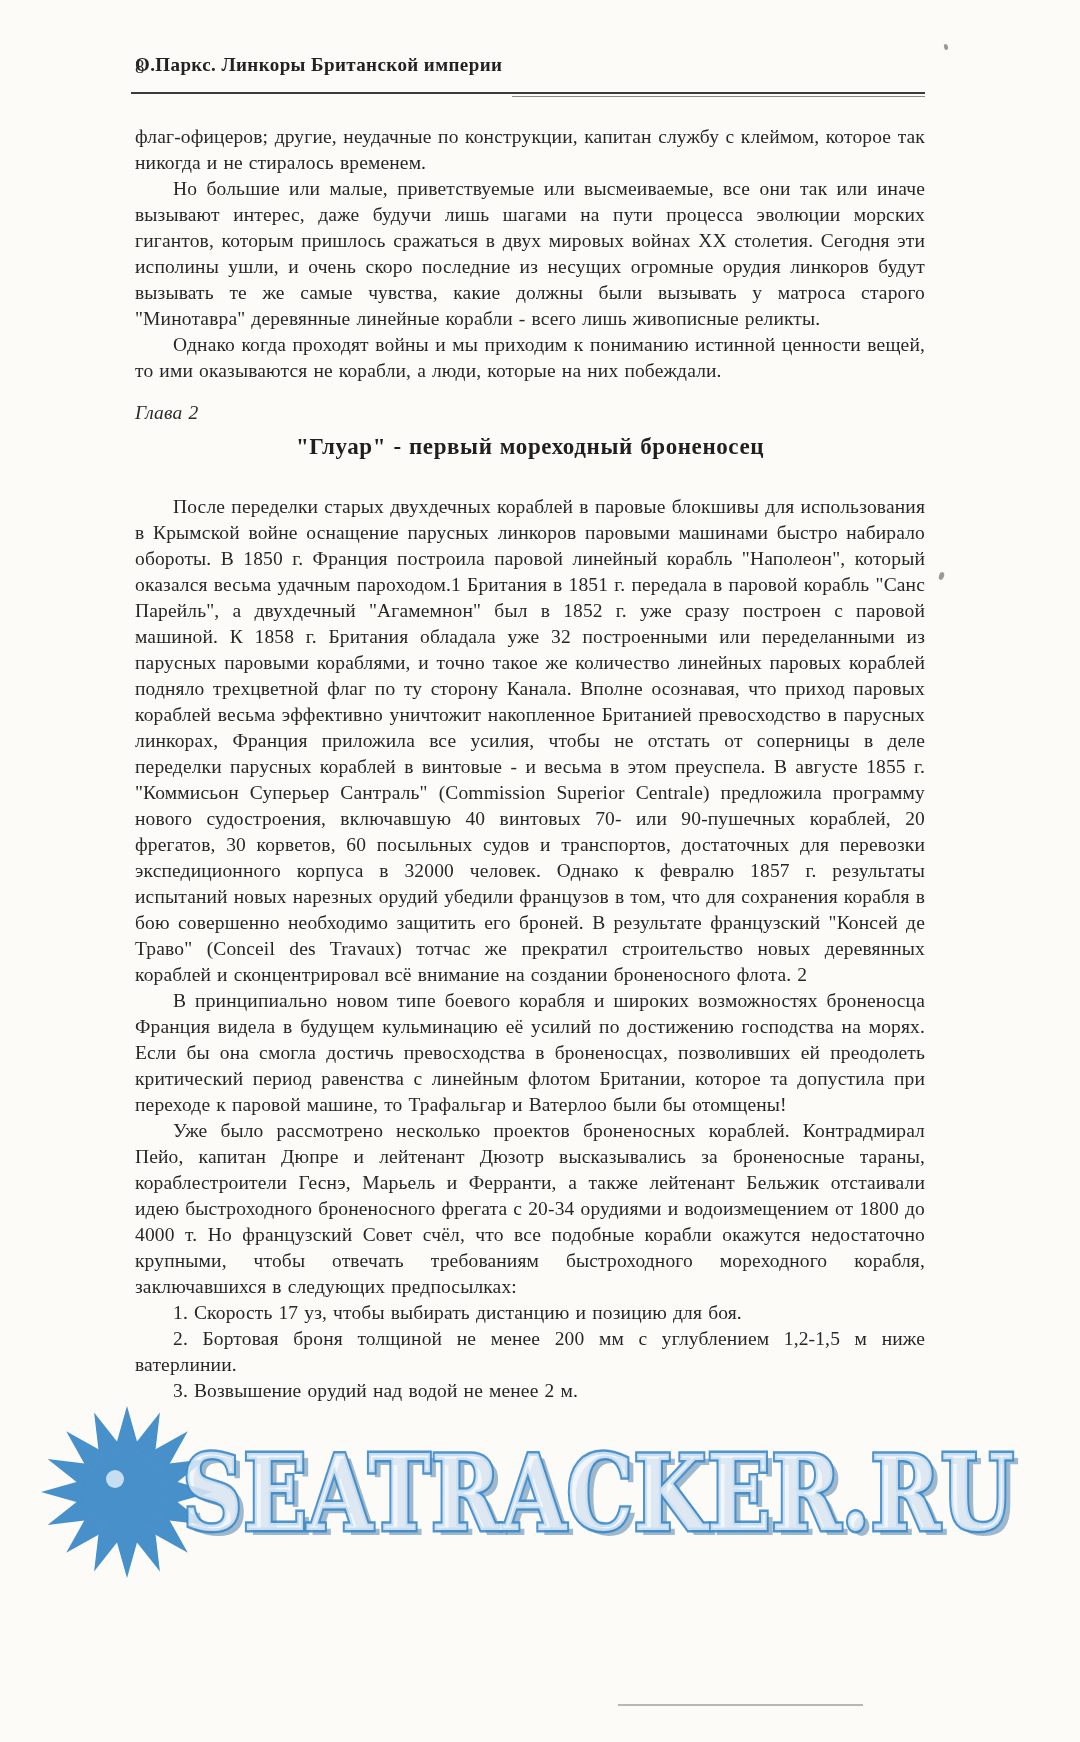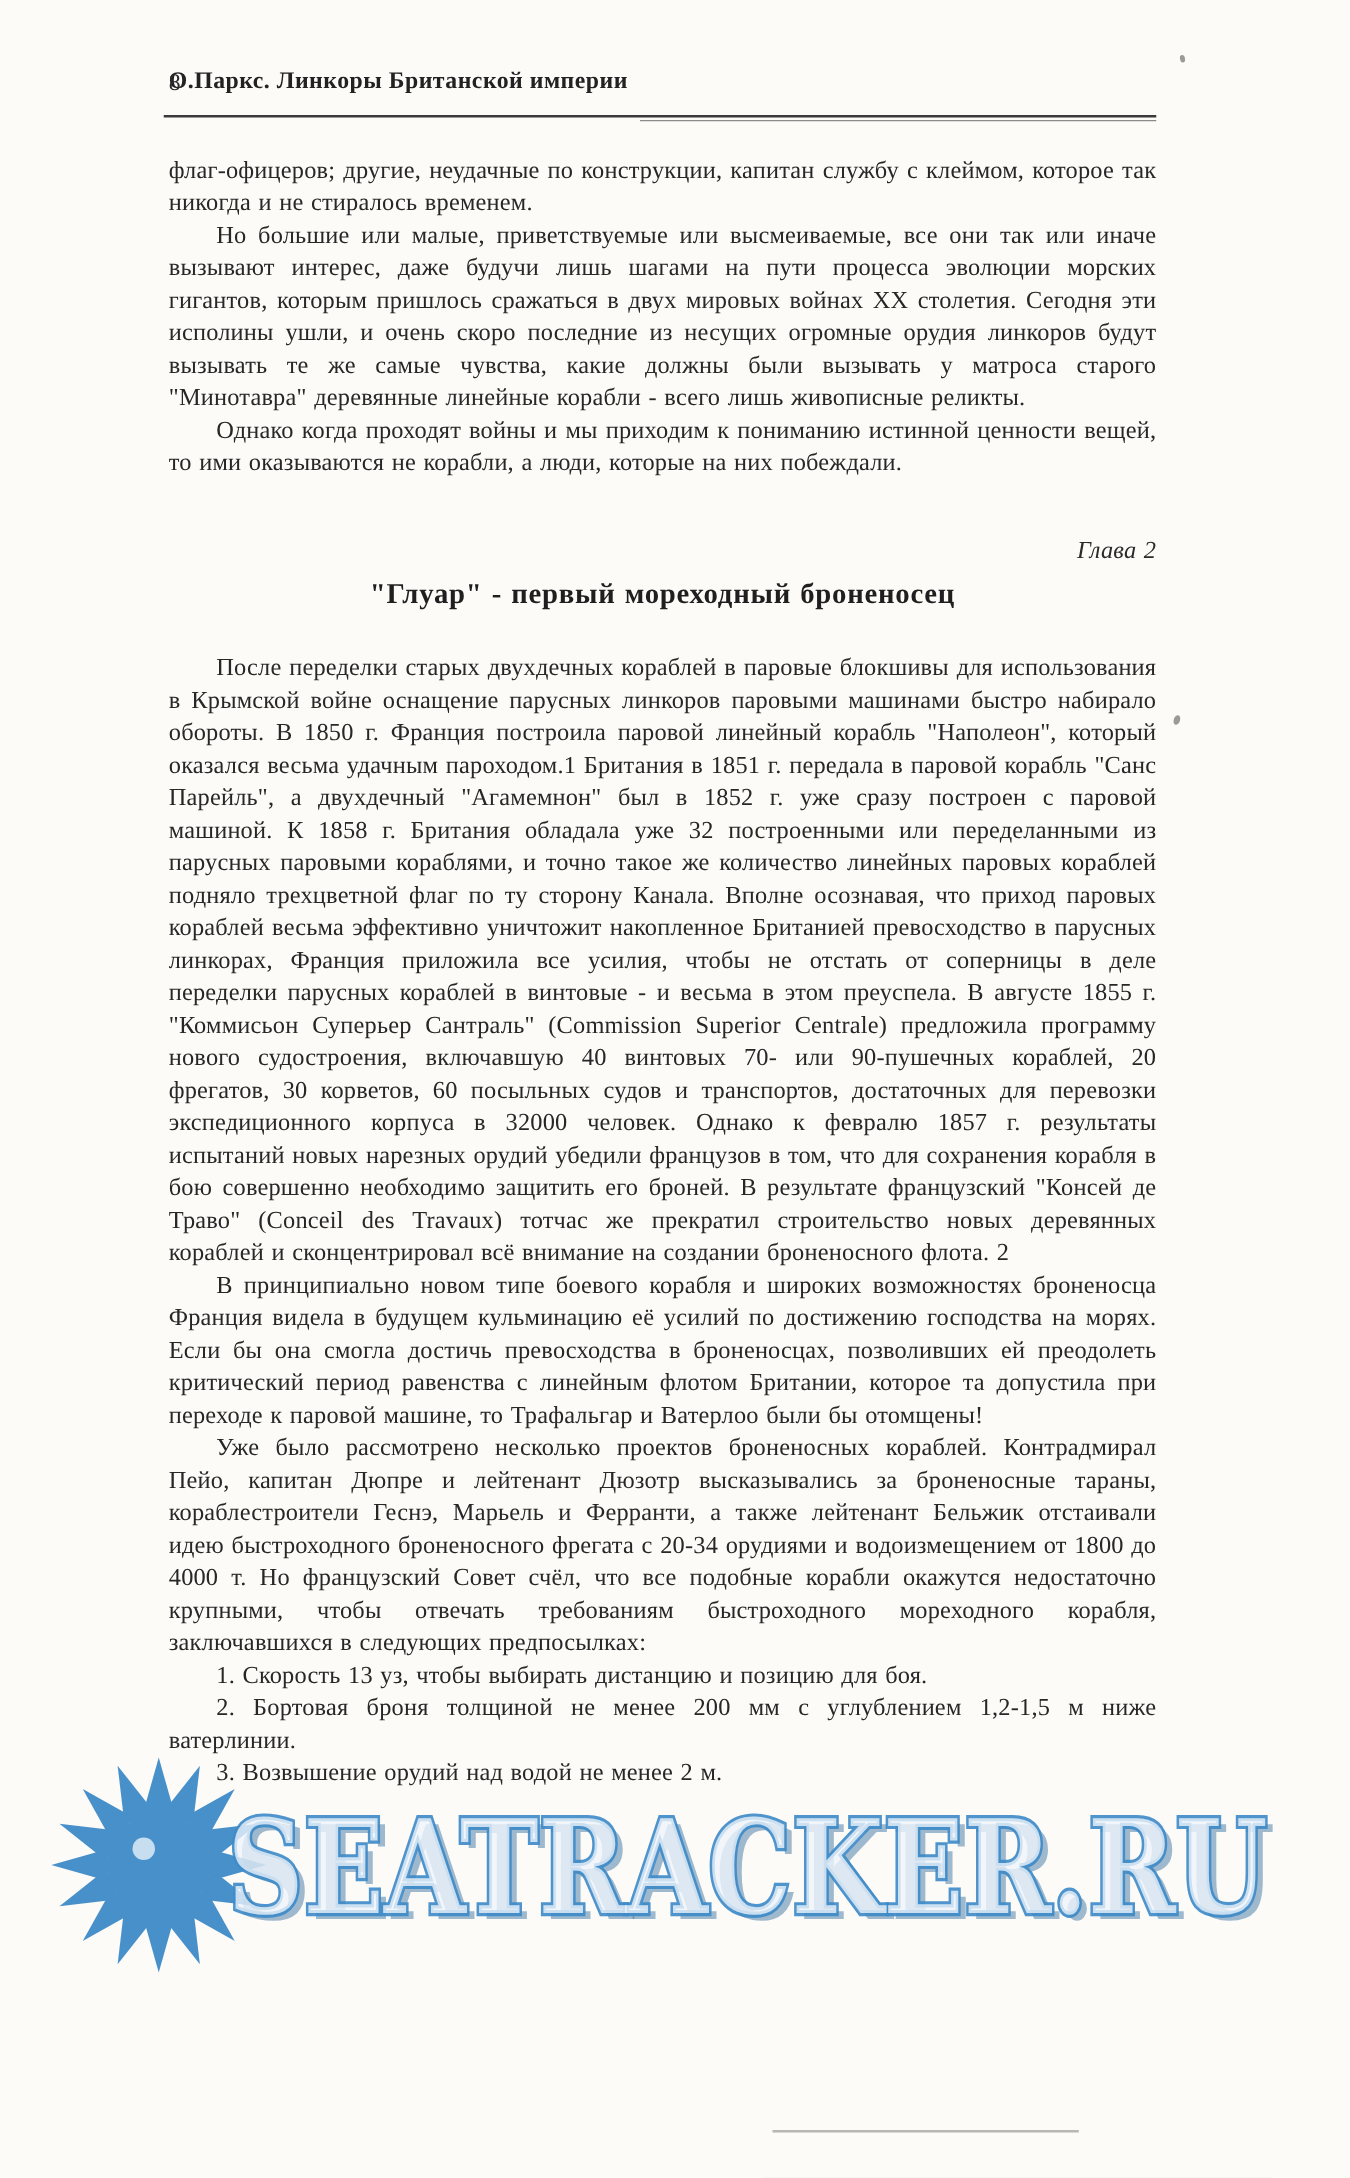--- a/index.html
+++ b/index.html
@@ -65,22 +65,22 @@
     letter-spacing: 0.15px;
     word-spacing: 1px;
     color: #272727;
     hyphens: auto;
     -webkit-hyphens: auto;
   }
   .text-block p.para { text-indent: 38px; }
   .text-block p.no-indent { text-indent: 0; }
 
   .chapter-label {
-    margin-top: 44px;
-    text-align: right;
+    margin-top: 16px;
+    text-align: left;
     font-style: italic;
     font-size: 19.5px;
     color: #2a2a2a;
   }
   .chapter-title {
     margin-top: 8px;
     text-align: center;
     font-weight: bold;
     font-size: 23px;
     letter-spacing: 0.6px;
@@ -153,21 +153,21 @@
     <p class="para">Но большие или малые, приветствуемые или высмеиваемые, все они так или иначе вызывают интерес, даже будучи лишь шагами на пути процесса эволюции морских гигантов, которым пришлось сражаться в двух мировых войнах XX столетия. Сегодня эти исполины ушли, и очень скоро последние из несущих огромные орудия линкоров будут вызывать те же самые чувства, какие должны были вызывать у матроса старого "Минотавра" деревянные линейные корабли - всего лишь живописные реликты.</p>
     <p class="para">Однако когда проходят войны и мы приходим к пониманию истинной ценности вещей, то ими оказываются не корабли, а люди, которые на них побеждали.</p>
 
     <div class="chapter-label">Глава 2</div>
     <h1 class="chapter-title">"Глуар" - первый мореходный броненосец</h1>
 
     <p class="para first-after-title">После переделки старых двухдечных кораблей в паровые блокшивы для использования в Крымской войне оснащение парусных линкоров паровыми машинами быстро набирало обороты. В 1850 г. Франция построила паровой линейный корабль "Наполеон", который оказался весьма удачным пароходом.1 Британия в 1851 г. передала в паровой корабль "Санс Парейль", а двухдечный "Агамемнон" был в 1852 г. уже сразу построен с паровой машиной. К 1858 г. Британия обладала уже 32  построенными или переделанными из парусных паровыми кораблями, и точно такое же количество линейных паровых кораблей подняло трехцветной флаг по ту сторону Канала. Вполне осознавая, что приход паровых кораблей весьма эффективно уничтожит накопленное Британией превосходство в парусных линкорах, Франция приложила все усилия, чтобы не отстать от соперницы в деле переделки парусных кораблей в винтовые - и весьма в этом преуспела. В августе 1855 г. "Коммисьон Суперьер Сантраль" (Commission Superior Centrale) предложила программу нового судостроения, включавшую 40 винтовых 70- или 90-пушечных кораблей, 20 фрегатов, 30 корветов, 60 посыльных судов и транспортов, достаточных для перевозки экспедиционного корпуса в 32000 человек. Однако к февралю 1857 г. результаты испытаний новых нарезных орудий убедили французов в том, что для сохранения корабля в бою совершенно необходимо защитить его броней. В результате французский "Консей де Траво" (Conceil des Travaux) тотчас же прекратил строительство новых деревянных кораблей и сконцентрировал всё внимание на создании броненосного флота. 2</p>
     <p class="para">В принципиально новом типе боевого корабля и широких возможностях  броненосца Франция видела в будущем кульминацию её усилий по достижению господства на морях. Если бы она смогла достичь превосходства в броненосцах, позволивших ей преодолеть критический период равенства с линейным флотом Британии, которое та допустила при переходе к паровой машине, то Трафальгар и Ватерлоо были бы отомщены!</p>
     <p class="para">Уже было рассмотрено несколько проектов броненосных кораблей. Контрадмирал Пейо, капитан Дюпре и лейтенант Дюзотр высказывались за броненосные тараны, кораблестроители Геснэ, Марьель и Ферранти, а также лейтенант Бельжик отстаивали идею быстроходного броненосного фрегата с 20-34 орудиями и водоизмещением от 1800 до 4000 т. Но французский Совет счёл, что все подобные корабли окажутся недостаточно крупными, чтобы отвечать требованиям быстроходного мореходного корабля, заключавшихся в следующих предпосылках:</p>
 
-    <p class="para">1.  Скорость 13 уз, чтобы выбирать дистанцию и позицию для боя.</p>
+    <p class="para">1.  Скорость 17 уз, чтобы выбирать дистанцию и позицию для боя.</p>
     <p class="para">2.  Бортовая броня толщиной не менее 200 мм с углублением 1,2-1,5 м ниже ватерлинии.</p>
     <p class="para">3.  Возвышение орудий над водой не менее 2 м.</p>
   </main>
 
   <div class="watermark">
     <svg width="1060" height="185" viewBox="0 0 1060 185">
       <g transform="translate(115,96)" opacity="0.95">
         <g fill="#2b7fc3">
           <polygon points="0,-86 13,-40 -13,-40"></polygon>
           <polygon points="0,-86 13,-40 -13,-40" transform="rotate(22.5)"></polygon>

